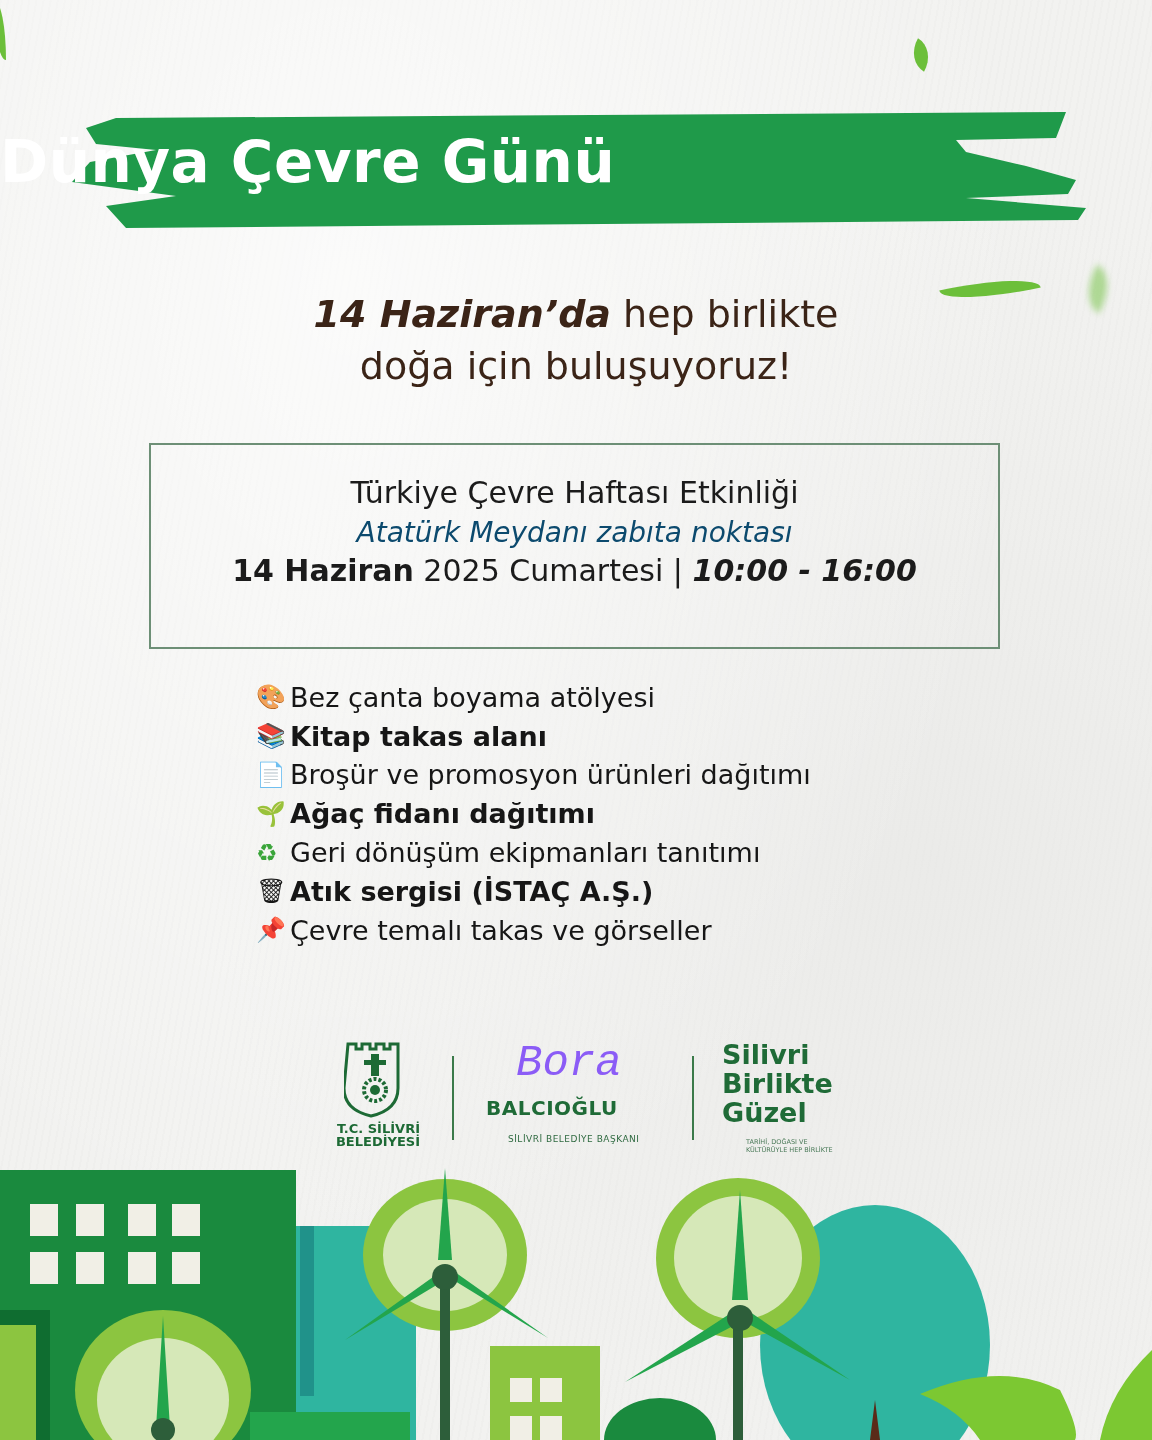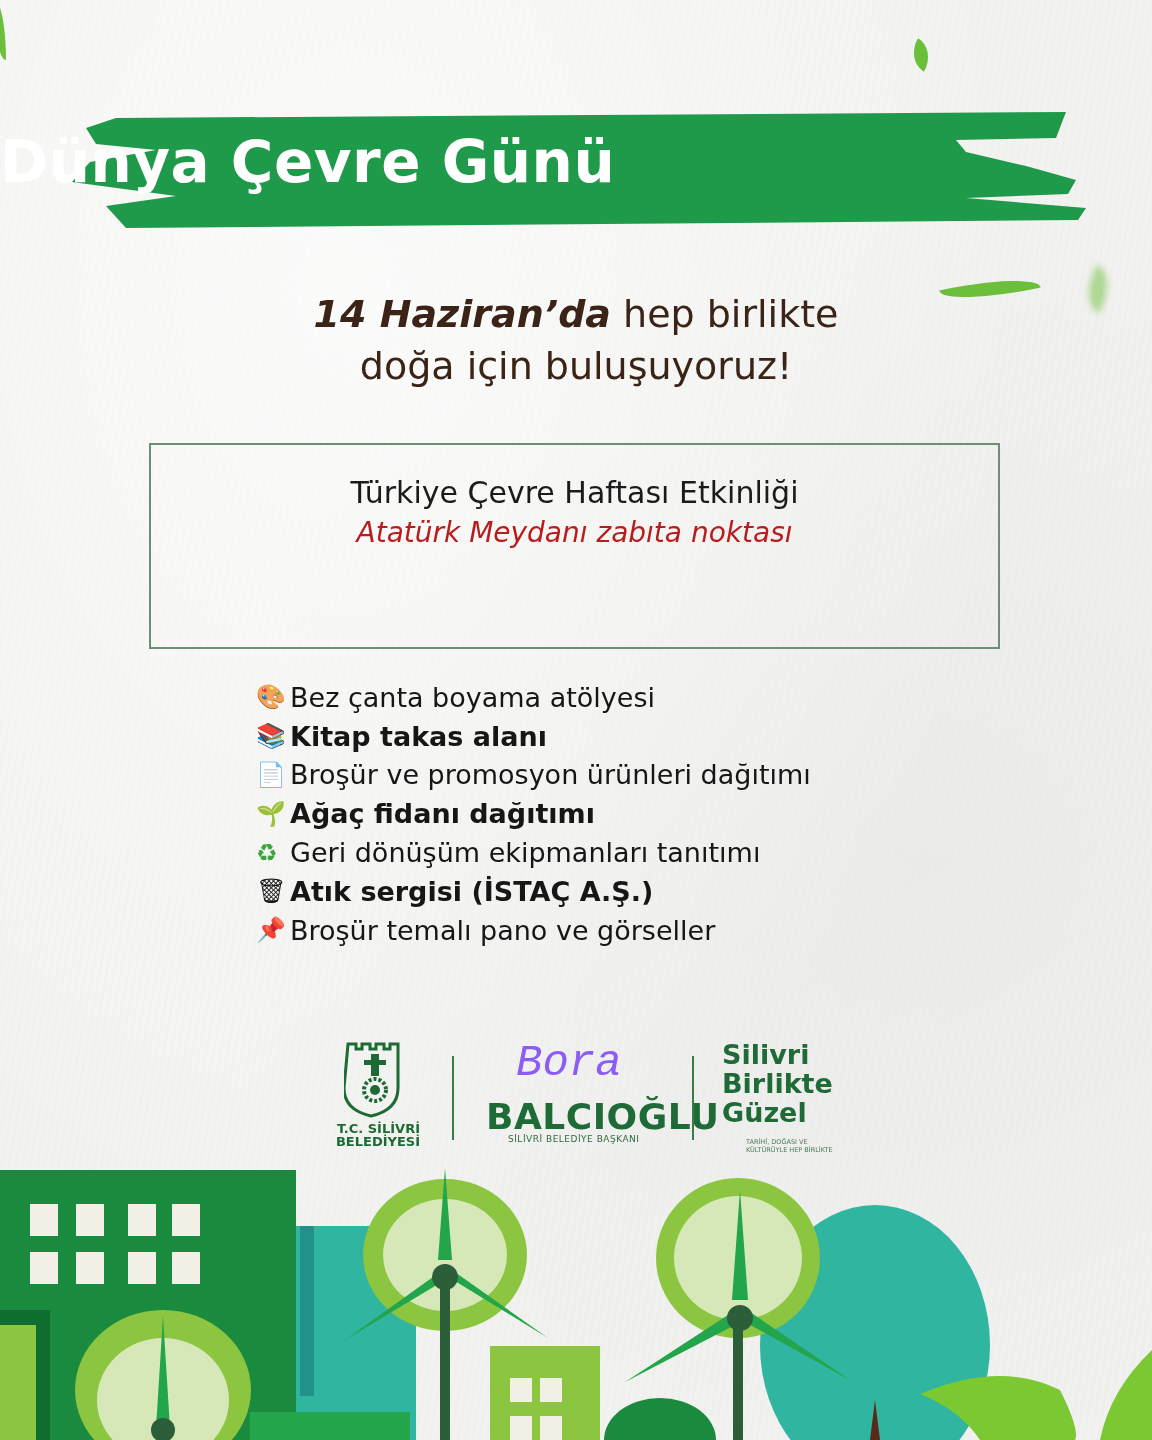--- a/index.html
+++ b/index.html
@@ -14,35 +14,35 @@
   .leaf{position:absolute;background:#6cbf3a;border-radius:0 100% 0 100%;}
   .brush{position:absolute;left:66px;top:108px;width:1020px;height:124px;}
   .title{position:absolute;left:0;right:0;top:128px;text-align:left;
     color:#fff;font-weight:bold;font-size:58px;letter-spacing:.5px;}
   .subtitle{position:absolute;left:0;right:0;top:288px;text-align:center;
     color:#3b2417;font-size:38px;line-height:52px;}
   .subtitle b{font-style:italic;text-align:right;}
   .infobox{position:absolute;left:149px;top:443px;width:851px;height:206px;
     border:2px solid #6d8f76;box-sizing:border-box;text-align:center;color:#1b1b1b;}
   .info-line1{margin-top:30px;font-size:30px;}
-  .info-line2{margin-top:6px;font-size:28px;font-style:italic;font-weight:300;color:#b91c1c;}
+  .info-line2{margin-top:6px;font-size:28px;font-style:italic;font-weight:300;color:#0c4a6e;}
   .info-line3{margin-top:4px;font-size:30px;}
   .info-line3 .b{font-weight:bold;}
   .info-line3 .bi{font-weight:bold;font-style:italic;}
   .list{position:absolute;left:256px;top:678px;font-size:27px;color:#161616;}
   .li{height:38.8px;display:flex;align-items:center;white-space:nowrap;}
   .li .ico{width:34px;font-size:24px;display:inline-block;}
   .li.bold .txt{font-weight:bold;}
   .logos{position:absolute;top:1038px;left:330px;width:520px;height:120px;}
   .sep{position:absolute;top:18px;width:2px;height:84px;background:#3b7a4a;}
   .crest-txt{position:absolute;left:0;top:84px;width:90px;text-align:right;color:#1d6a35;
     font-weight:bold;font-size:13px;line-height:13px;}
   .bora-script{position:absolute;left:186px;top:0px;font-family:Liberation Mono, monospace;font-style:italic;
     color:#8b5cf6;font-size:44px;}
-  .bora-name{position:absolute;left:156px;top:58px;color:#1f6b37;font-weight:bold;font-size:36px;letter-spacing:.5px;}
+  .bora-name{position:absolute;left:156px;top:58px;color:#1f6b37;font-weight:bold;font-size:20px;letter-spacing:.5px;}
   .bora-role{position:absolute;left:178px;top:96px;color:#2f6a40;font-size:9px;letter-spacing:.5px;}
   .slogan{position:absolute;left:392px;top:2px;color:#1f6b37;font-weight:bold;font-size:27px;line-height:29px;}
   .slogan-sub{position:absolute;left:416px;top:100px;color:#4a7a58;font-size:6.5px;line-height:8px;}
   .scene{position:absolute;left:0;top:1160px;width:1152px;height:280px;}
 </style>
 </head>
 <body>
 
 <div class="bg-tex"></div>
 
@@ -57,20 +57,23 @@
 <div class="title">Dünya Çevre Günü</div>
 
 <div class="subtitle">
   <div><b>14 Haziran’da</b><span> hep birlikte</span></div>
   <div>doğa için buluşuyoruz!</div>
 </div>
 
 <div class="infobox">
   <div class="info-line1">Türkiye Çevre Haftası Etkinliği</div>
   <div class="info-line2">Atatürk Meydanı zabıta noktası</div>
+  <div class="info-line3">
+    <span class="b">14 Haziran</span><span> 2025 Cumartesi | </span><span class="bi">10:00 - 16:00</span>
+  </div>
 </div>
 
 <div class="list">
   <div class="li">
       <span class="ico">🎨</span>
       <span class="txt">Bez çanta boyama atölyesi</span>
     </div>
   <div class="li bold">
       <span class="ico">📚</span>
       <span class="txt">Kitap takas alanı</span>
@@ -86,21 +89,21 @@
   <div class="li">
       <span class="ico" style="color:#3aa53a">♻</span>
       <span class="txt">Geri dönüşüm ekipmanları tanıtımı</span>
     </div>
   <div class="li bold">
       <span class="ico">🗑</span>
       <span class="txt">Atık sergisi (İSTAÇ A.Ş.)</span>
     </div>
   <div class="li">
       <span class="ico">📌</span>
-      <span class="txt">Broşür temalı pano ve görseller</span>
+      <span class="txt">Çevre temalı takas ve görseller</span>
     </div>
 </div>
 
 <div class="logos">
   <svg style="position:absolute;left:14px;top:2px;" width="62" height="80" viewBox="0 0 62 80">
     <path d="M4 4 h8 v5 h6 v-5 h8 v5 h6 v-5 h8 v5 h6 v-5 h8 v44 q0 22 -27 28 q-27 -6 -27 -28 Z" fill="none" stroke="#1d6a35" stroke-width="3"></path>
     <rect x="27" y="14" width="8" height="22" fill="#1d6a35"></rect>
     <rect x="20" y="20" width="22" height="5" fill="#1d6a35"></rect>
     <circle cx="31" cy="50" r="11" fill="none" stroke="#1d6a35" stroke-width="4" stroke-dasharray="3 2"></circle>
     <circle cx="31" cy="50" r="5" fill="#1d6a35"></circle>

